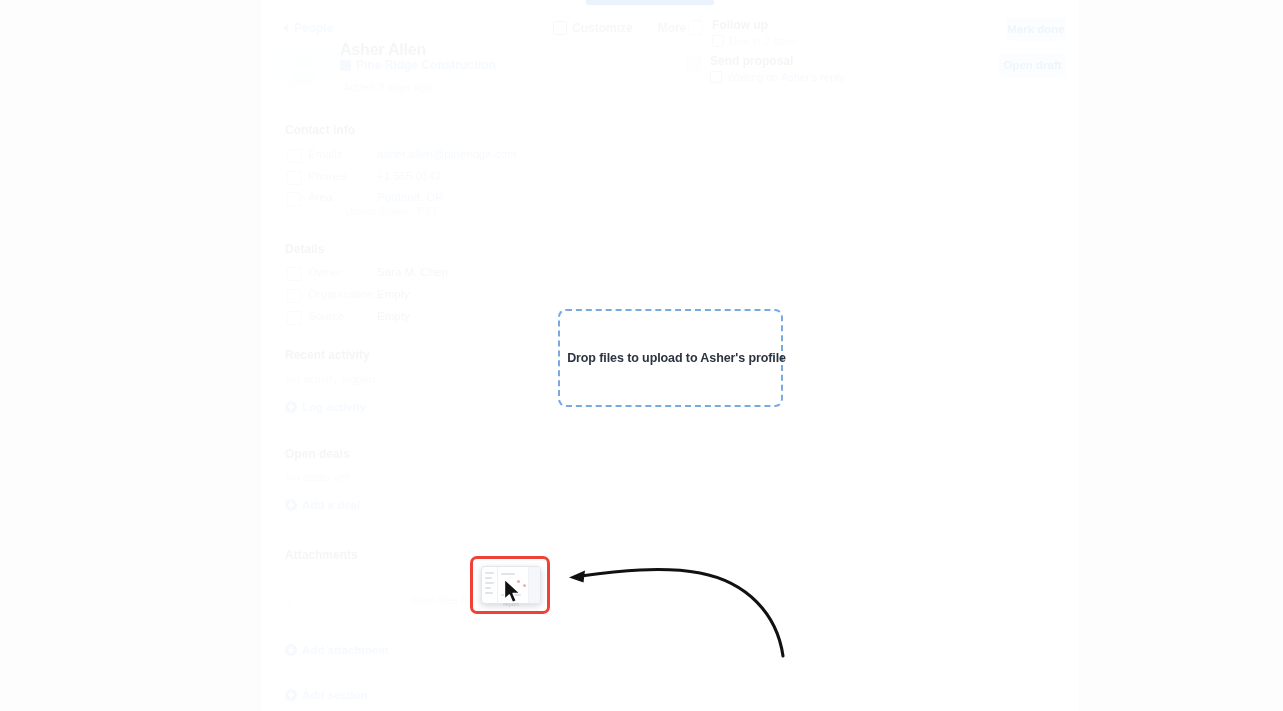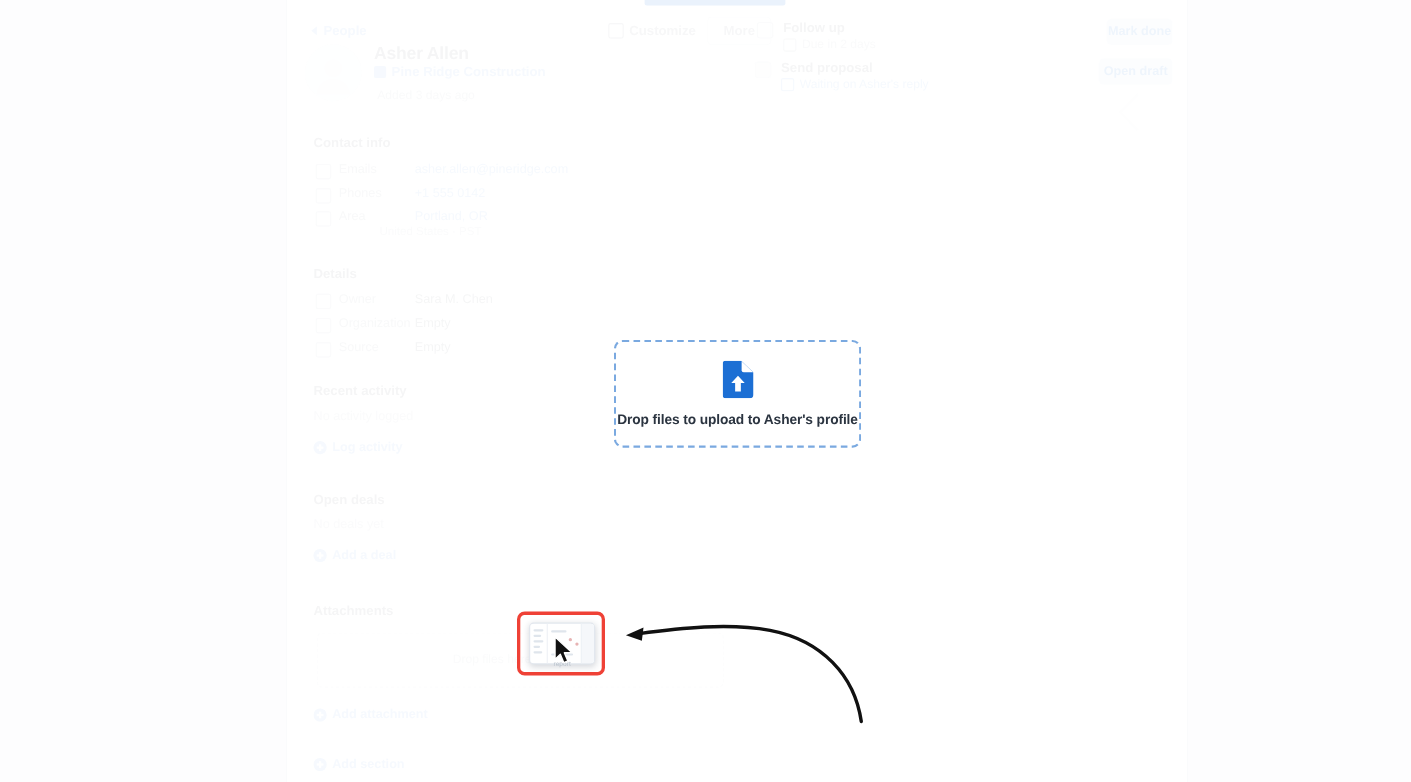--- a/index.html
+++ b/index.html
@@ -243,21 +243,21 @@
 
   
   #dropzone {
     position: absolute;
     left: 558px; top: 309px;
     width: 225px; height: 98px;
     border: 2px dashed #7aa9e0;
     border-radius: 8px;
     background: #ffffff;
     display: flex;
-    flex-direction: column;
+    flex-direction: row;
     align-items: center;
     justify-content: center;
     gap: 12px;
     box-sizing: border-box;
     text-align: center;
   }
   .dz-icon { width: 28px; height: 34px; display: block; }
   .dz-label {
     font-size: 12.5px;
     font-weight: 700;

